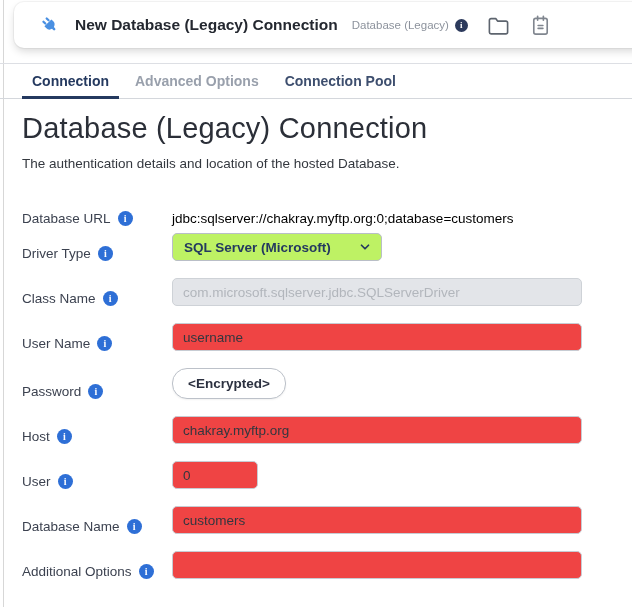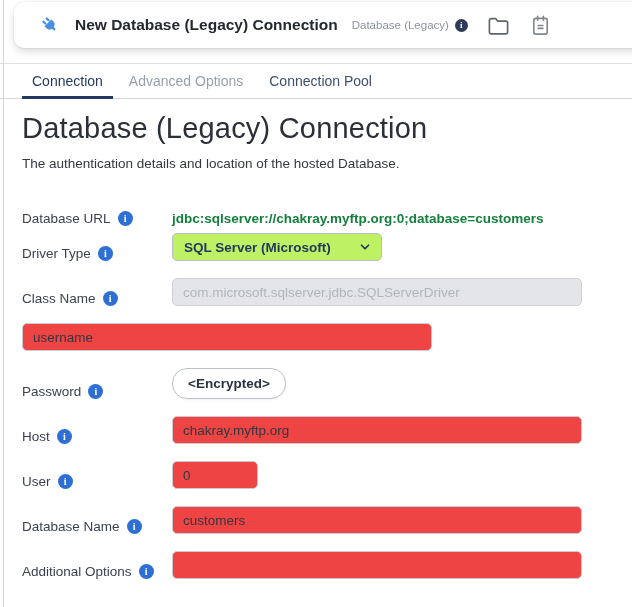--- a/index.html
+++ b/index.html
@@ -24,21 +24,21 @@
   .info-dark::after { content:"i"; font-family:"Liberation Serif", serif; }
   .header-icon-btn { margin-left:19px; display:flex; align-items:center; cursor:pointer; }
 
   
   .tabs {
     position:absolute; left:0; right:0; top:63px; height:36px;
     border-top:1px solid #dddfe4; border-bottom:1px solid #d4d7dc;
     display:flex; align-items:center; padding-left:22px;
   }
   .tab { position:relative; height:100%; display:flex; align-items:center;
-    padding:0 10px; margin-right:6px; font-size:14px; font-weight:normal; cursor:pointer;text-align:right; }
+    padding:0 10px; margin-right:6px; font-size:14px; font-weight:bold; cursor:pointer;text-align:right; }
   .tab.active { color:#24395f; }
   .tab.active::after { content:""; position:absolute; left:0; right:0; bottom:-1px;
     height:3px; background:#24395f; }
   .tab.muted { color:#99a0ac; }
   .tab.plain { color:#3d4e6e; }
 
   
   .main { position:absolute; left:22px; top:112px; right:0; }
   .page-title { font-size:29px; font-weight:500; color:#2b2f38; letter-spacing:0.2px; }
   .page-desc { margin-top:11px; font-size:13.5px; color:#34383f; }
@@ -47,21 +47,21 @@
   .row { display:flex; align-items:flex-end; margin-bottom:17px; min-height:28px; }
   .row.url-row { min-height:22px; margin-bottom:7px; }
   .lbl { width:150px; flex-shrink:0; display:flex; align-items:center;
     font-size:13.5px; color:#3c4250; }
   .lbl span.txt { white-space:nowrap; }
   .info-blue { display:inline-flex; width:15px; height:15px; border-radius:50%;
     background:#2e6fd6; color:#fff; align-items:center; justify-content:center;
     font-size:10px; font-weight:bold; margin-left:7px; flex-shrink:0; cursor:pointer; }
   .info-blue::after { content:"i"; font-family:"Liberation Serif", serif; }
 
-  .url-value { font-size:13.5px; color:#15803d;font-weight:bold; }
+  .url-value { font-size:13.5px; color:#000000; }
 
   .select-box { width:210px; height:28px; border:1px solid #b9bec7; border-radius:5px;
     background:#bef264; display:flex; align-items:center; justify-content:space-between;
     padding:0 9px 0 11px; cursor:pointer; }
   .select-box .sel-txt { font-size:13.5px; font-weight:bold; color:#24395f; }
 
   input.txt-input { width:410px; height:28px; border:1px solid #c7ccd3; border-radius:5px;
     padding:0 10px; font-size:13.5px; color:#33373f; background:#ef4444; outline:none;
     font-family:"Liberation Sans", sans-serif; }
   input.txt-input:disabled { background:#e3e5e9; border-color:#ced2d7; color:#b2b6bc; }
@@ -141,20 +141,24 @@
 
     <div class="row">
       <div class="lbl">
         <span class="txt">Class Name</span>
         <span class="info-blue"></span>
       </div>
       <input class="txt-input" disabled="" value="com.microsoft.sqlserver.jdbc.SQLServerDriver" style="">
     </div>
 
     <div class="row">
+      <div class="lbl">
+        <span class="txt">User Name</span>
+        <span class="info-blue"></span>
+      </div>
       <input class="txt-input" value="username" style="">
     </div>
 
     <div class="row">
       <div class="lbl">
         <span class="txt">Password</span>
         <span class="info-blue"></span>
       </div>
       <button class="enc-btn">&lt;Encrypted&gt;</button>
     </div>

